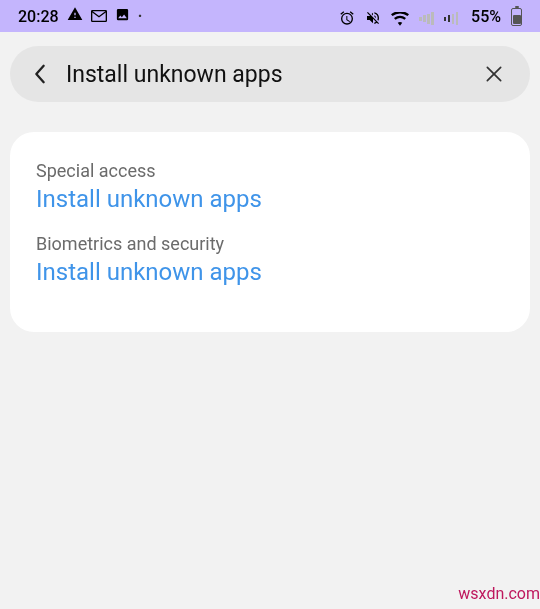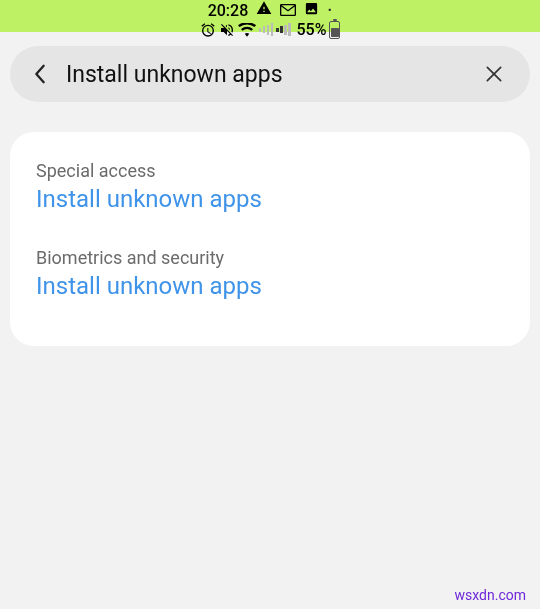--- a/index.html
+++ b/index.html
@@ -13,25 +13,24 @@
   }
   .status-bar {
     height: 32px;
     display: flex;
     align-items: center;
     justify-content: space-between;
     padding: 0 18px;
     font-size: 16px;
     font-weight: 500;
     color: #000;
-    background: #bef264;
-    flex-direction: column;
+    background: #c4b5fd;
   }
   .status-left { display: flex; align-items: center; gap: 8px; }
-  .status-right { display: flex; align-items: center; gap: 3px; }
+  .status-right { display: flex; align-items: flex-end; gap: 10px; }
   .status-right span { display: inline-flex; align-items: center; }
   .battery {
     width: 11px; height: 18px;
     border: 1.5px solid #555; border-radius: 2px;
     position: relative;
     display: inline-block;
   }
   .battery::before {
     content: ""; position: absolute; top: -3px; left: 3px;
     width: 4px; height: 2px; background: #555; border-radius: 1px;
@@ -65,38 +64,38 @@
     width: 36px; height: 36px;
     display: flex; align-items: center; justify-content: center;
     color: #444;
   }
   .results-card {
     margin: 30px 10px 0 10px;
     background: #fff;
     border-radius: 24px;
     padding: 28px 26px 34px 26px;
   }
-  .result-section { margin-bottom: 34px; }
+  .result-section { margin-bottom: 20px; }
   .result-section:last-child { margin-bottom: 12px; }
   .section-label {
     font-size: 18px;
     color: #6b6b6b;
     margin-bottom: 4px;
     font-weight: 400;
   }
   .section-link {
     font-size: 24px;
     color: #3f94e9;
     font-weight: 400;
   }
   .watermark {
     position: absolute;
-    bottom: 6px; right: 14px;
-    font-size: 14px;
-    color: #6d28d9;
+    bottom: 6px; right: 0;
+    font-size: 16px;
+    color: #be185d;
   }
   .sig-bars { display: inline-flex; align-items: flex-end; gap: 1.5px; height: 14px; }
   .sig-bars i { width: 2.5px; background: #bbb; display: block; }
   .sig-bars i.on { background: #333; }
 </style>
 </head>
 <body>
 
 <div class="status-bar">
   <div class="status-left">

